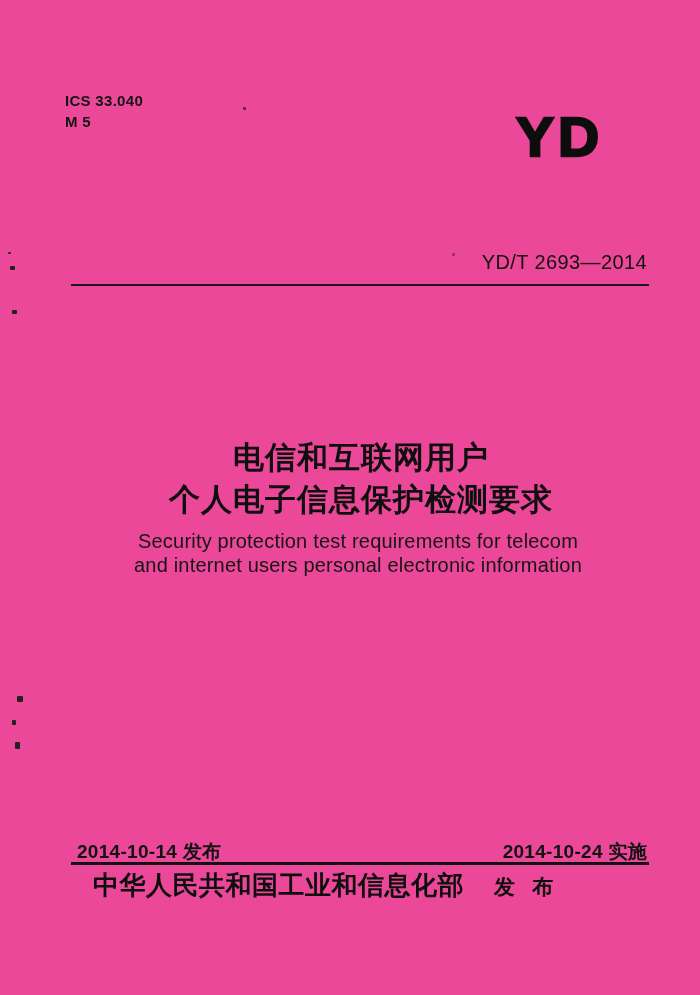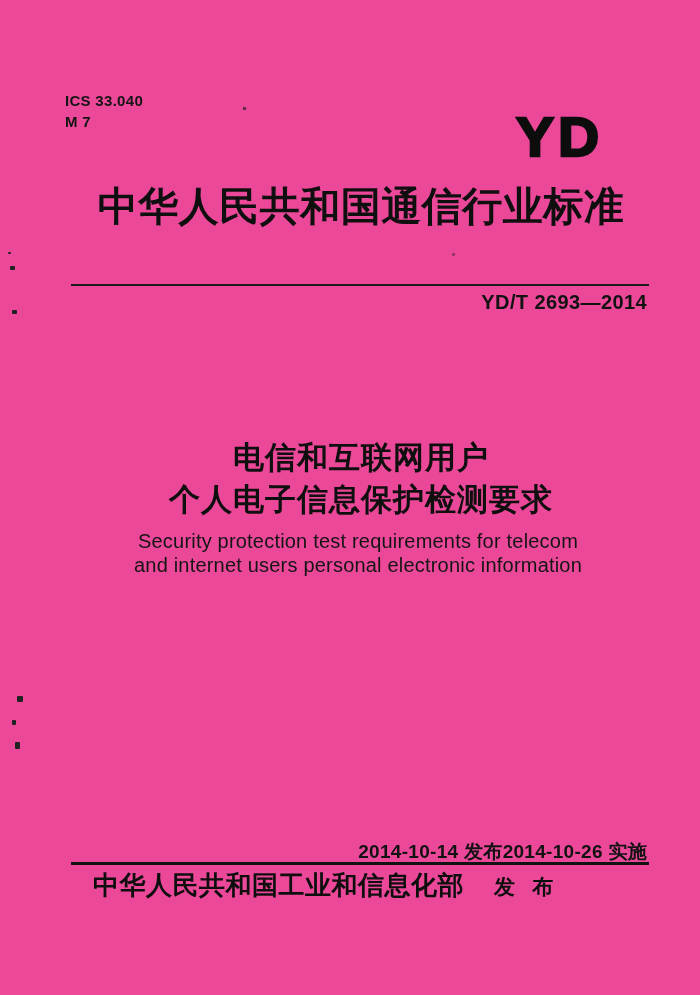--- a/index.html
+++ b/index.html
@@ -49,24 +49,23 @@
     letter-spacing: 0.5px;
     white-space: nowrap;
     text-align: center;
     color: #0f0f0f;
   }
   .std-number {
     position: absolute;
     right: 53px;
     top: 251px;
     font-size: 20px;
-    font-weight: bold;
+    font-weight: normal;
     letter-spacing: 0.4px;
     color: #121212;
-    margin-top: 40px;
   }
   .rule-top {
     position: absolute;
     left: 71px;
     top: 284px;
     width: 578px;
     height: 2px;
     background: #1a1a1a;
   }
   
@@ -94,21 +93,21 @@
     line-height: 24px;
     color: #151515;
   }
   
   .dates-row {
     position: absolute;
     left: 77px;
     right: 53px;
     top: 839px;
     display: flex;
-    justify-content: flex-end;
+    justify-content: space-between;
     font-size: 19px;
     font-weight: bold;
     letter-spacing: 0.3px;
     color: #121212;
   }
   .rule-bottom {
     position: absolute;
     left: 71px;
     top: 862px;
     width: 578px;
@@ -142,44 +141,43 @@
   .s7 { left: 12px;  top: 720px; width: 4px; height: 5px; }
   .s8 { left: 15px;  top: 742px; width: 5px; height: 7px; }
 </style>
 </head>
 <body>
 
 <div class="page">
 
   <div class="ics-block">
     <div>ICS 33.040</div>
-    <div>M 7</div>
+    <div>M 5</div>
   </div>
 
   <div class="yd-logo">YD</div>
 
-  <div class="std-title">中华人民共和国通信行业标准</div>
 
   <div class="std-number">YD/T 2693—2014</div>
 
   <div class="rule-top"></div>
 
   <div class="title-cn">
     <div>电信和互联网用户</div>
     <div>个人电子信息保护检测要求</div>
   </div>
 
   <div class="title-en">
     <div>Security protection test requirements for telecom</div>
     <div>and internet users personal electronic information</div>
   </div>
 
   <div class="dates-row">
     <span>2014-10-14 发布</span>
-    <span>2014-10-26 实施</span>
+    <span>2014-10-24 实施</span>
   </div>
 
   <div class="rule-bottom"></div>
 
   <div class="publisher-row">
     <span class="publisher-name">中华人民共和国工业和信息化部</span>
     <span class="publish-label">发 布</span>
   </div>
 
   <div class="speck s1"></div>

